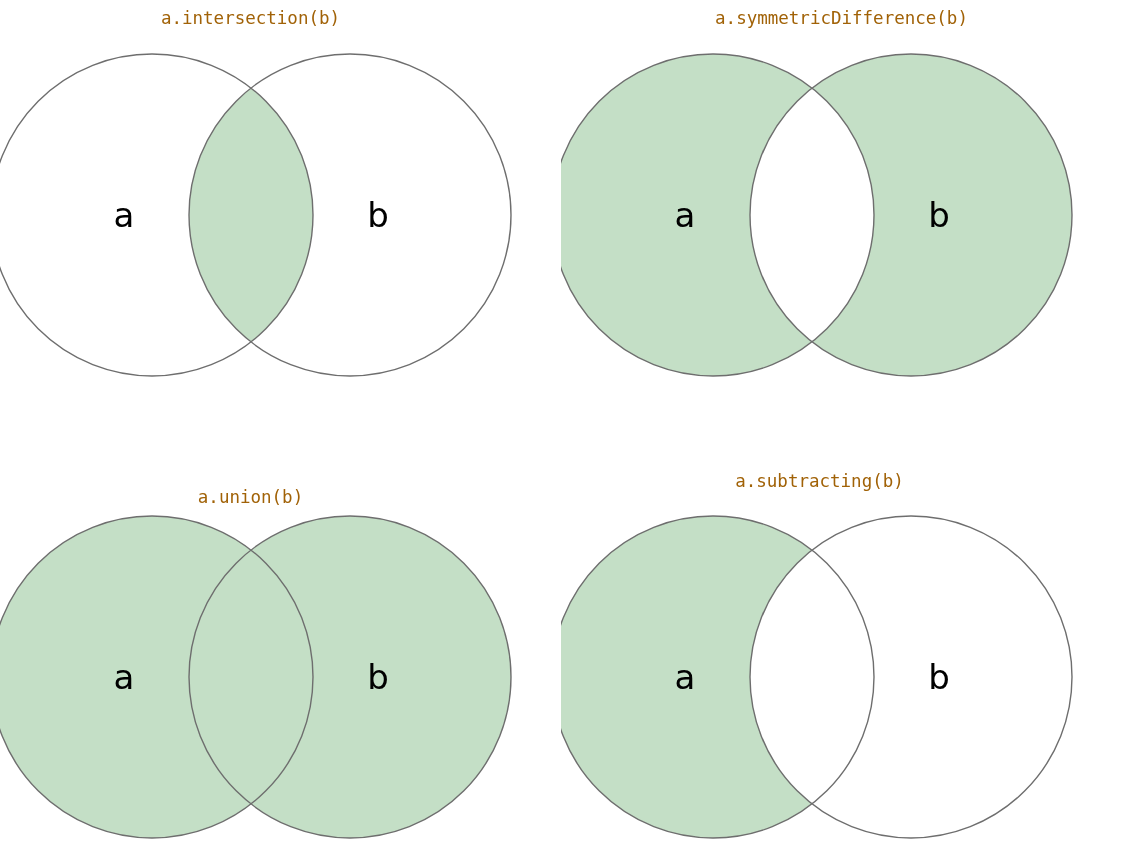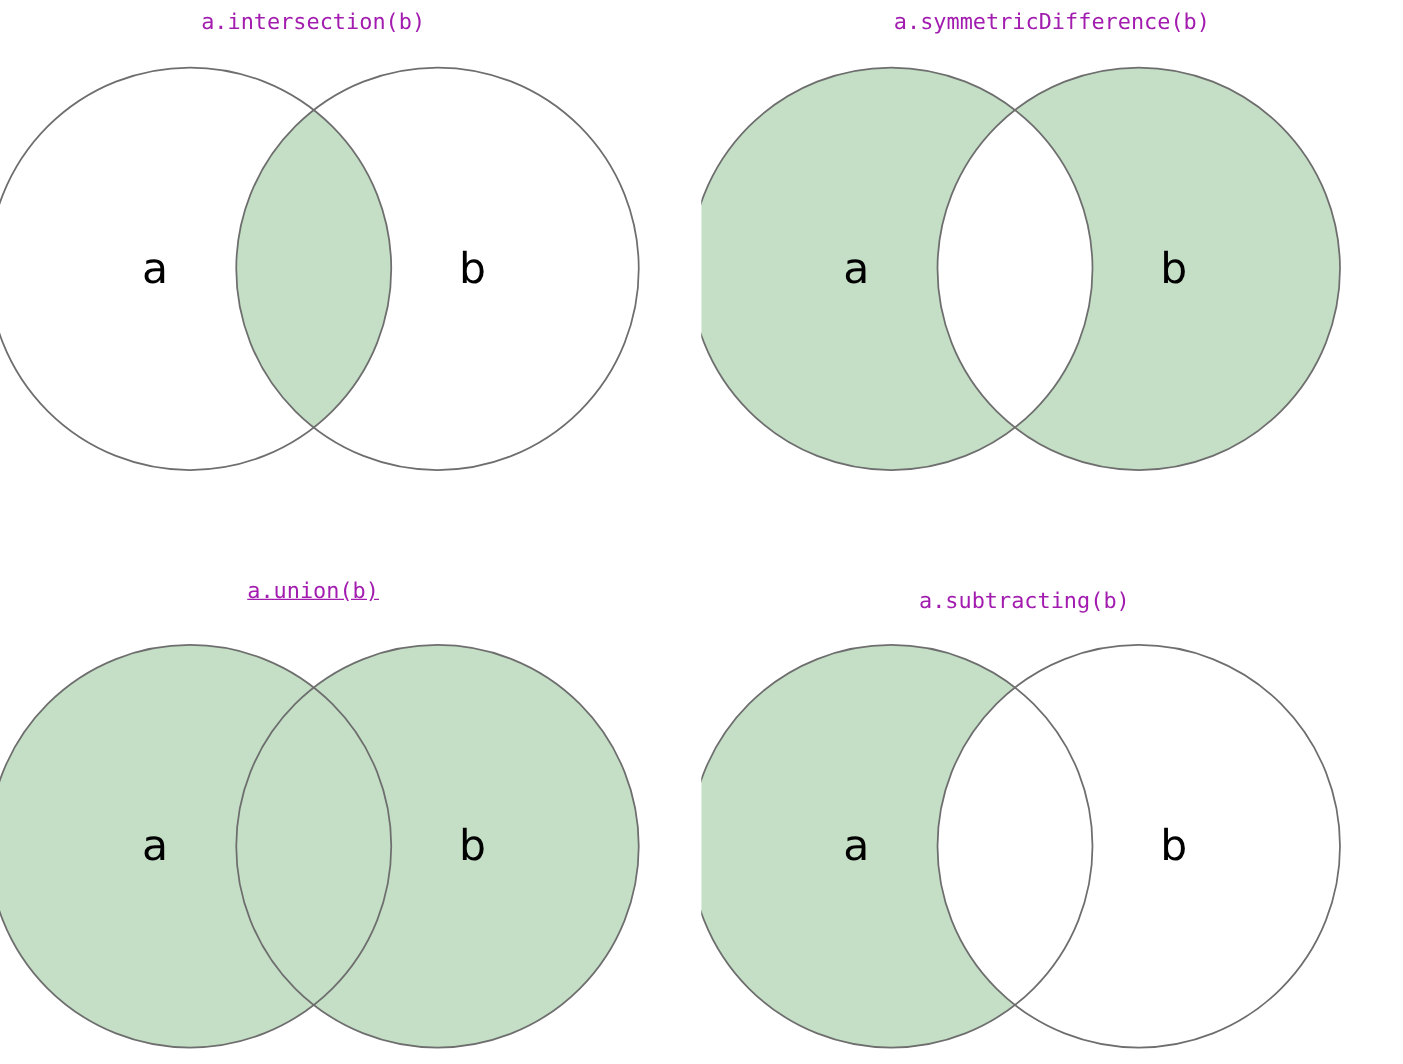--- a/index.html
+++ b/index.html
@@ -31,21 +31,21 @@
   .panel-br { left: 561px; top: 425px; height: 426px; }
 
   .panel-title {
     position: absolute;
     left: 0;
     width: 501px;
     text-align: center;
     font-family: "DejaVu Sans Mono", "Liberation Mono", monospace;
     font-size: 17.5px;
     letter-spacing: 0px;
-    color: #a21caf;
+    color: #a16207;
     white-space: nowrap;
   }
   .title-top { top: 8px; }
 
   .venn-svg {
     position: absolute;
     left: 0;
     top: 0;
     width: 561px;
     height: 426px;
@@ -110,21 +110,21 @@
 
       <circle cx="350" cy="215" r="161" fill="#c4dfc6" stroke="none" mask="url(#mask-not-a-tr)"></circle>
       <circle cx="152" cy="215" r="161" fill="none" stroke="#6e6e6e" stroke-width="1.4"></circle>
       <circle cx="350" cy="215" r="161" fill="none" stroke="#6e6e6e" stroke-width="1.4"></circle>
       <text class="set-label" x="124" y="215">a</text>
       <text class="set-label" x="378" y="215">b</text>
     </svg>
   </div>
 
   <div class="panel panel-bl">
-    <div class="panel-title" style="top:38px; left:0px; width:501px;text-decoration:underline;">a.union(b)</div>
+    <div class="panel-title" style="top:62px; left:0px; width:501px;">a.union(b)</div>
 
     <svg class="venn-svg" viewBox="0 0 561 426">
 
       <g>
         <circle cx="152" cy="252" r="161" fill="#c4dfc6" stroke="none"></circle>
         <circle cx="350" cy="252" r="161" fill="#c4dfc6" stroke="none"></circle>
       </g>
       <circle cx="152" cy="252" r="161" fill="none" stroke="#6e6e6e" stroke-width="1.4"></circle>
       <circle cx="350" cy="252" r="161" fill="none" stroke="#6e6e6e" stroke-width="1.4"></circle>
       <text class="set-label" x="124" y="252">a</text>

